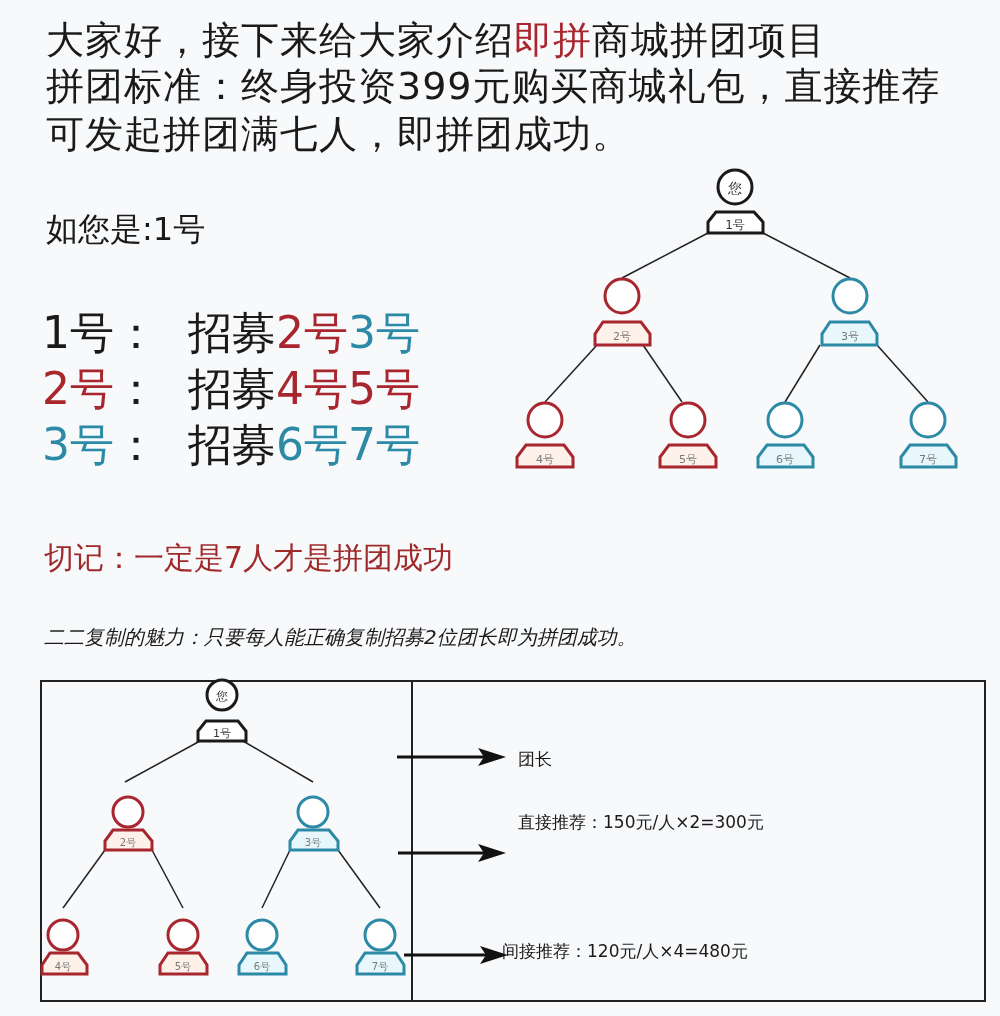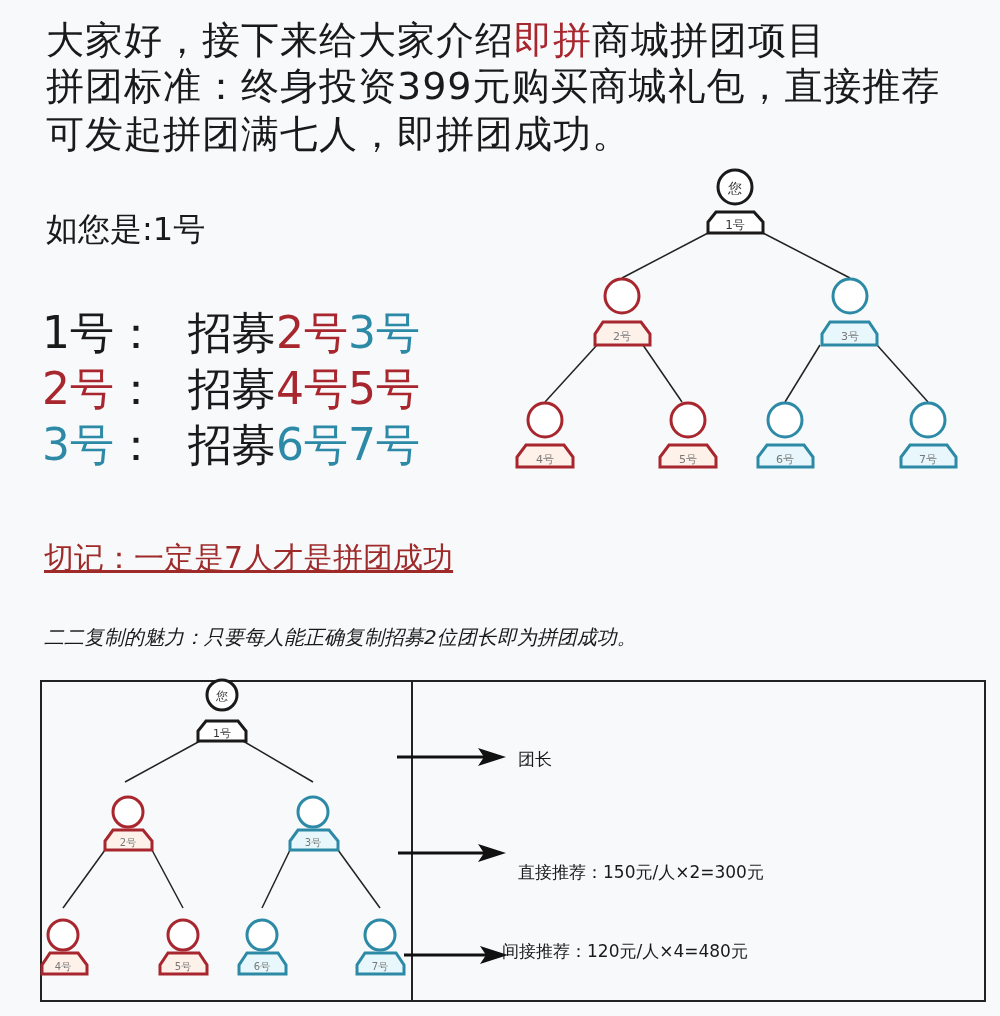--- a/index.html
+++ b/index.html
@@ -5,21 +5,21 @@
   html, body { margin:0; padding:0; }
   body { width:1000px; height:1016px; background:#f8f9fb; position:relative; overflow:hidden;
          font-family:"DejaVu Sans","Liberation Sans",sans-serif; color:#1a1a1a; }
   .abs { position:absolute; }
   .intro { left:46px; font-size:38px; line-height:40px; white-space:nowrap; letter-spacing:1px; }
   .red { color:#a8262e; }
   .blue { color:#2d8aa6; }
   .you { left:46px; top:202px; font-size:32px; line-height:54px; }
   .rec { left:42px; font-size:44px; line-height:56px; white-space:nowrap; }
   .rec .gap { display:inline-block; width:30px; }
-  .remember { left:44px; top:538px; font-size:30px; line-height:40px; color:#9e2a2a;text-decoration:underline; }
+  .remember { left:44px; top:538px; font-size:30px; line-height:40px; color:#9e2a2a; }
   .copy { left:44px; top:623px; font-size:20px; line-height:28px;font-style:italic; }
   .box { left:40px; top:680px; width:946px; height:322px; border:2px solid #222; box-sizing:border-box; }
   .divider { left:411px; top:680px; width:2px; height:322px; background:#222; }
   .legend-text { font-size:17px; line-height:28px; white-space:nowrap; }
   svg text { font-family:"DejaVu Sans",sans-serif; }
 </style>
 </head>
 <body>
 
 <div class="abs intro" style="top:20px">
@@ -162,14 +162,14 @@
     <line x1="398" y1="193" x2="490" y2="193" stroke="#111" stroke-width="3"></line>
     <path d="M478 184 L506 193 L478 202 L484 193 Z" fill="#111"></path>
   </g>
   <g>
     <line x1="404" y1="295" x2="492" y2="295" stroke="#111" stroke-width="3"></line>
     <path d="M480 286 L508 295 L480 304 L486 295 Z" fill="#111"></path>
   </g>
 </svg>
 
 <div class="abs legend-text" style="left:518px;top:745px">团长</div>
-<div class="abs legend-text" style="left:518px;top:858px">直接推荐：150元/人×2=300元</div>
+<div class="abs legend-text" style="left:518px;top:808px">直接推荐：150元/人×2=300元</div>
 <div class="abs legend-text" style="left:502px;top:937px">间接推荐：120元/人×4=480元</div>
 
 </body></html>

